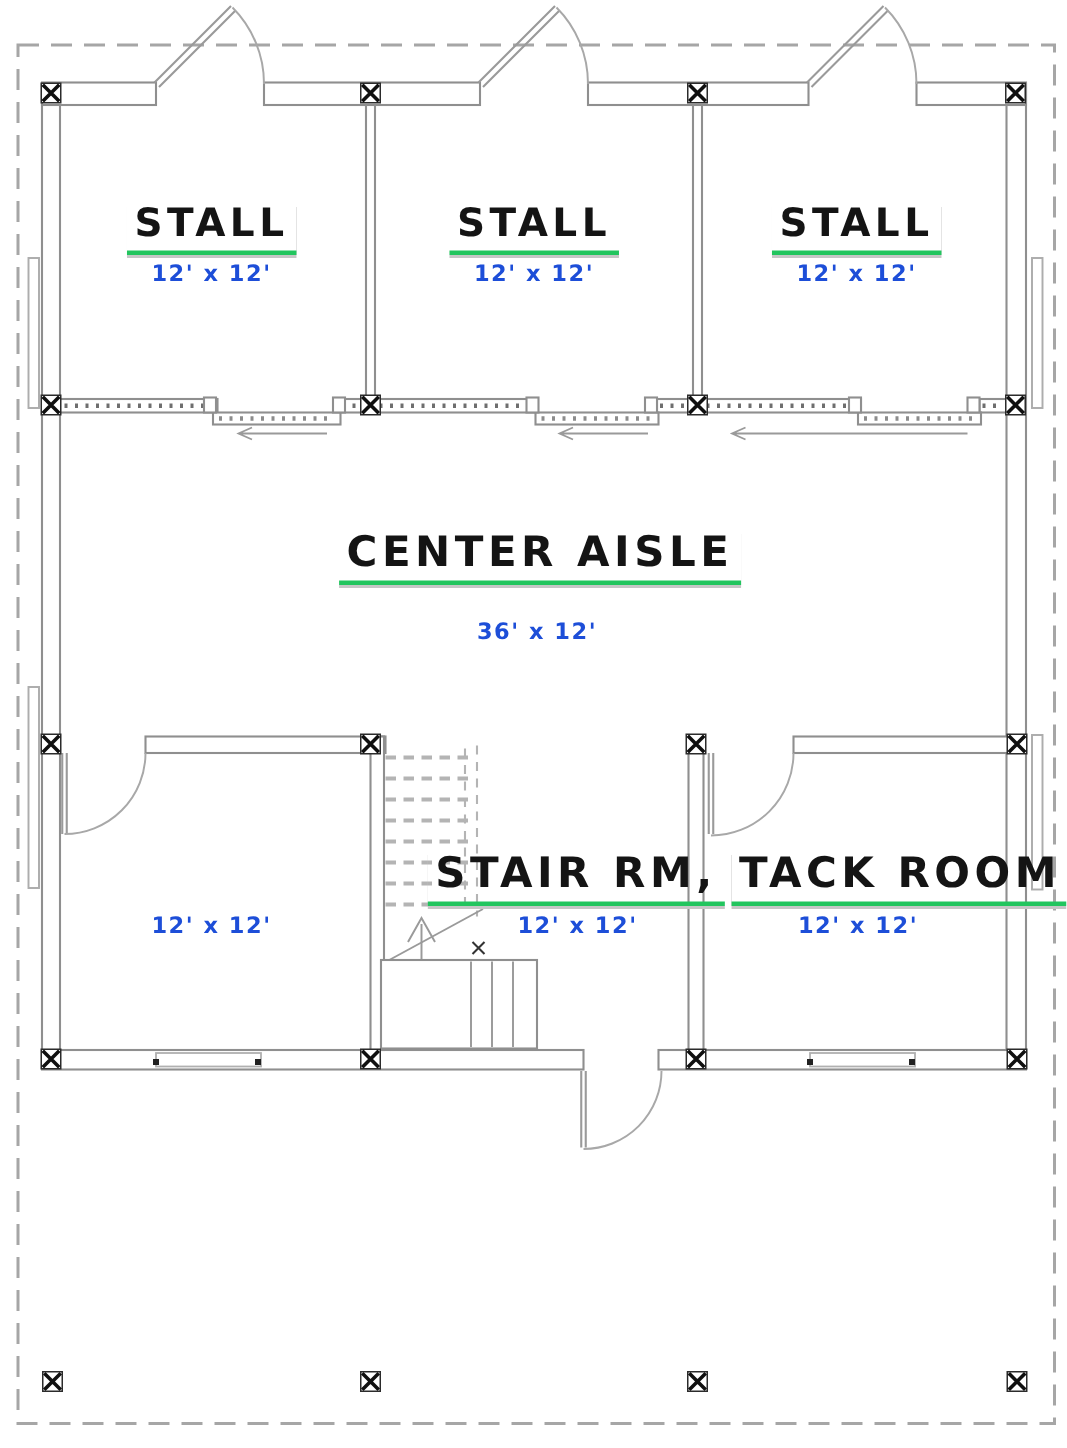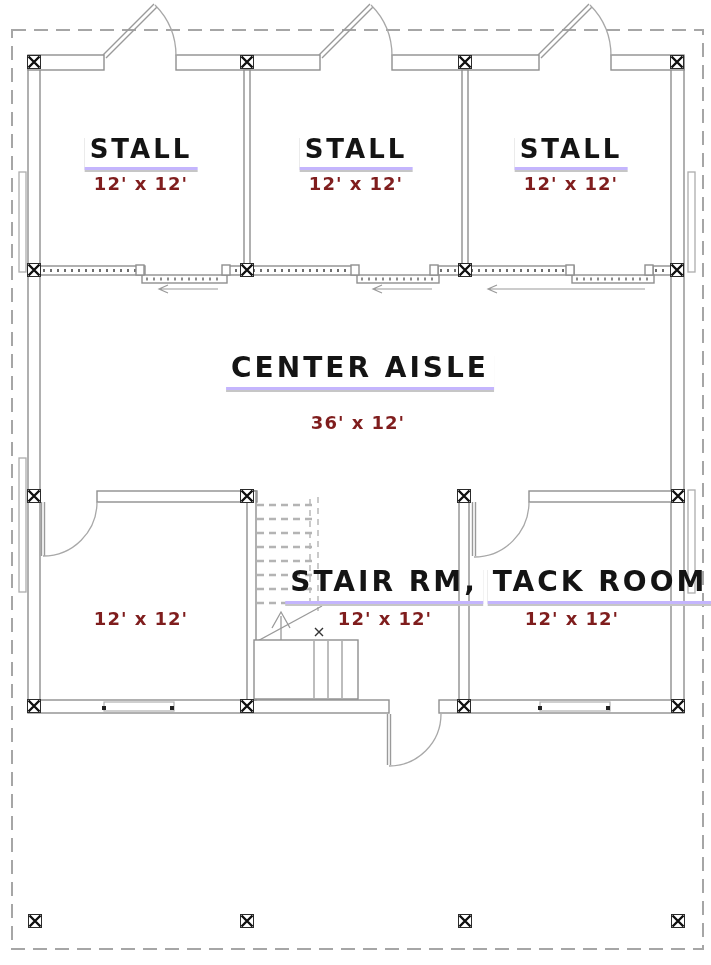--- a/index.html
+++ b/index.html
@@ -27,28 +27,28 @@
   .lbl{
     position:absolute;
     transform:translateX(-50%);
     color:#141414;
     font-weight:700;
     white-space:nowrap;
     letter-spacing:3px;
     line-height:1;
   }
   .room-name{
-    border-bottom:3px solid #c4b5fd;
+    border-bottom:3px solid #22c55e;
     box-shadow:0 2px 0 #c6c6c6;
     padding:0 5px 5px 5px;
   }
   .dims{
-    font-size:18px;
+    font-size:15px;
     letter-spacing:1px;
-    color:#7f1d1d;
+    color:#1d4ed8;
   }
 </style>
 </head>
 <body>
 
 <div class="plan">
 
   <svg width="711" height="965" viewBox="0 0 711 965">
     <defs>
       <g id="xpost">

